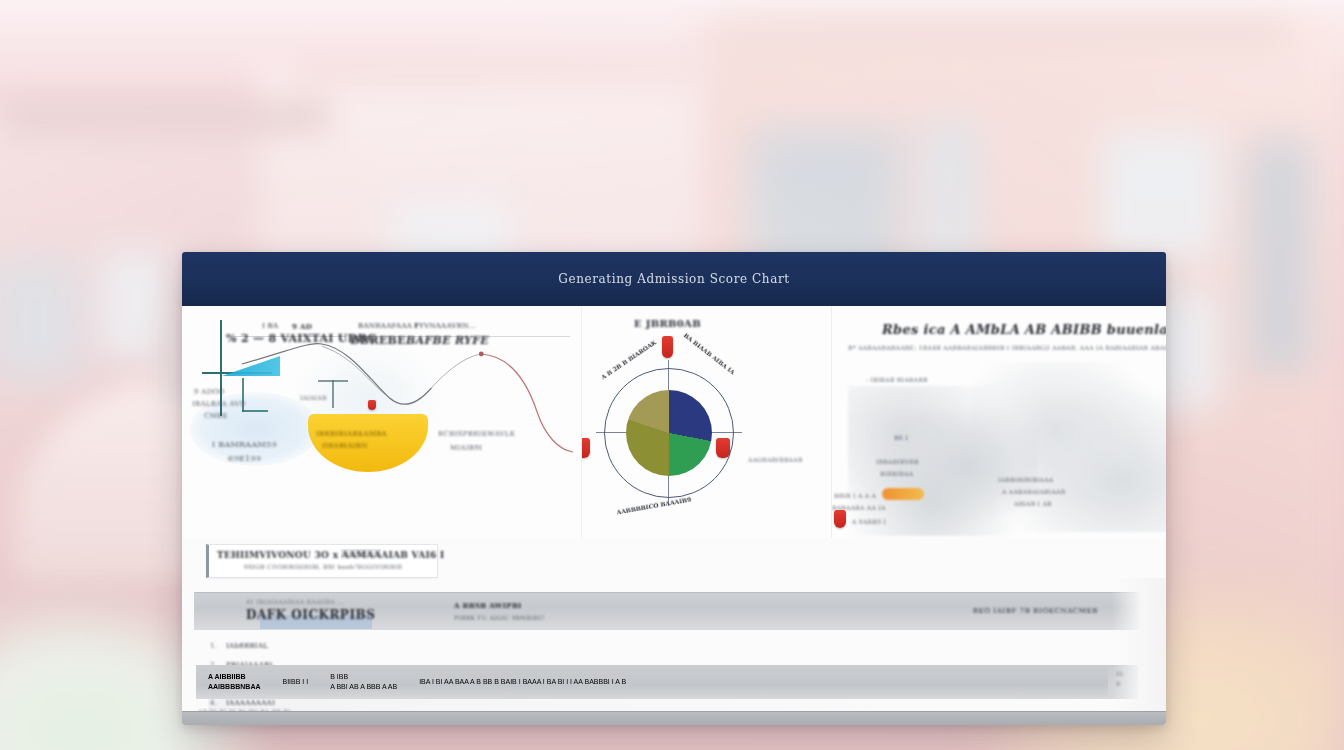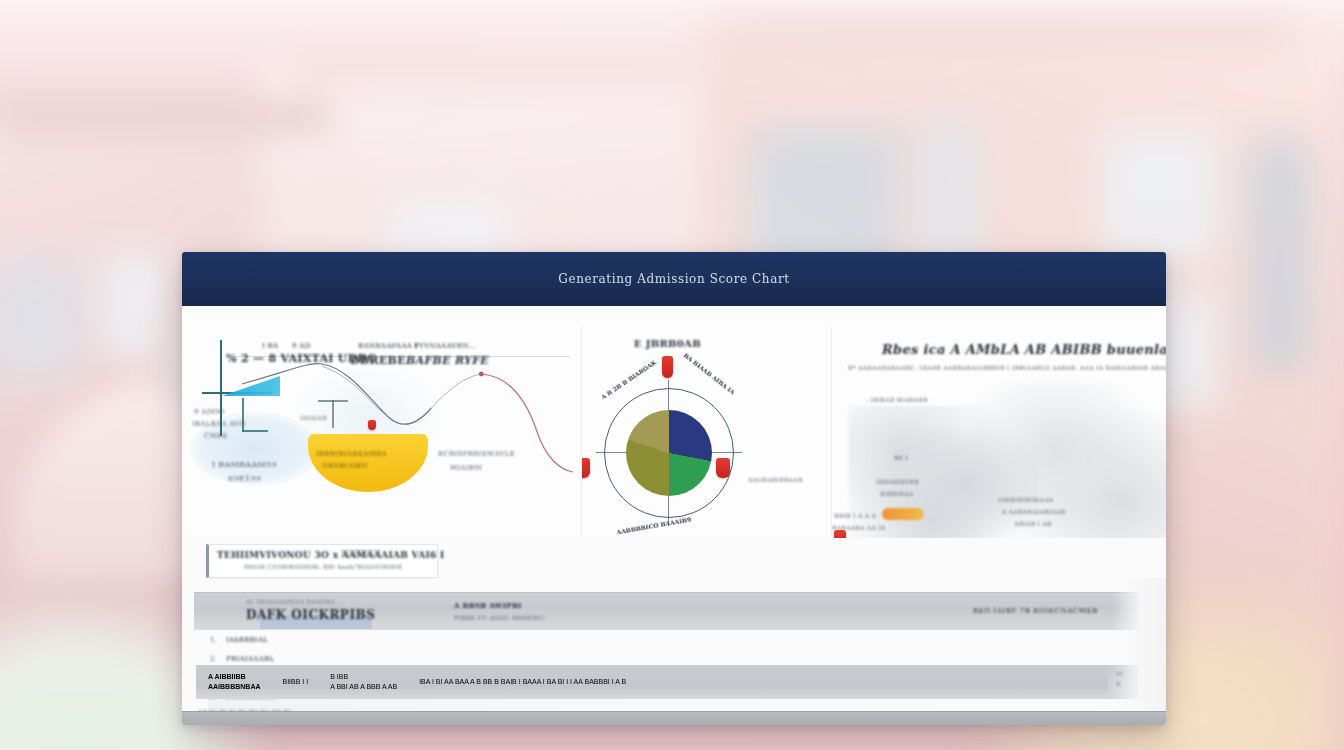--- a/index.html
+++ b/index.html
@@ -148,21 +148,20 @@
     background: #fdfdfd;
     overflow: hidden;
   }
 
   
   .top-band {
     position: absolute;
     left: 0; right: 0; top: 0;
     height: 232px;
     display: flex;
-    margin-top: 20px;
   }
 
   .panel { position: relative; height: 100%; overflow: hidden; }
   .panel-flow  { width: 400px; border-right: 1px solid #eceef1; }
   .panel-pie   { width: 250px; border-right: 1px solid #eceef1; }
   .panel-map   { flex: 1 1 auto; }
 
   .blurtext {
     color: #2c2f36;
     filter: blur(.9px);
@@ -322,21 +321,21 @@
     position: absolute; left: 66px; top: 22px; width: 112px; height: 14px;
     background: rgba(150,180,220,.45);
   }
 
   .list-area { position: absolute; left: 26px; right: 14px; top: 98px; bottom: 0; }
 
   .list-row {
     position: relative;
     height: 19px;
     display: flex;
-    align-items: flex-start;
+    align-items: center;
     gap: 7px;
     padding-left: 2px;
   }
   .list-row .idx { font-size: 7px; width: 9px; }
   .list-row .txt { font-size: 7px; }
   .row-alt { background: linear-gradient(90deg,#f1f2f4 0%, #f7f8f9 45%, rgba(247,248,249,0) 95%); }
 
   .dashed-rule {
     position: absolute; left: 86px; right: -8px; top: 49px;
     border-top: 1px dashed #8f949a; opacity: .85;
@@ -411,21 +410,21 @@
 
       <div class="top-band">
 
         <div class="panel panel-flow">
 
           <div class="hdr-rule" style="left:52px; width:112px; top:30px;"></div>
           <div class="hdr-rule" style="left:174px; width:118px; top:30px;"></div>
           <div class="hdr-rule" style="left:300px; width:88px;  top:30px;"></div>
 
           <span class="blurtext tiny" style="position:absolute; left:80px; top:16px;">I BA</span>
-          <span class="blurtext tiny" style="position:absolute; left:110px; top:16px;">9 AD</span>
+          <span class="blurtext tiny" style="position:absolute; left:110px; top:16px;font-weight:bold;">9 AD</span>
           <span class="blurtext tiny" style="position:absolute; left:176px; top:16px;">BANRAAFAAA I</span>
           <span class="blurtext tiny" style="position:absolute; left:232px; top:16px;">PYVNAAAVRN...</span>
 
           <span class="blurtext" style="position:absolute; left:44px; top:26px; font-size:11px; font-weight:bold;">% 2 — 8 VAIXTAI UDBC</span>
           <span class="blurtext" style="position:absolute; left:168px; top:28px; font-size:11px; font-weight:bold;">DBREBE</span>
           <span class="blurtext" style="position:absolute; left:224px; top:28px; font-size:11px; font-weight:bold;font-style:italic;">BAFBE RYFE</span>
 
           <div class="flow-pale-cloud"></div>
           <div class="flow-blue-cloud"></div>
 

